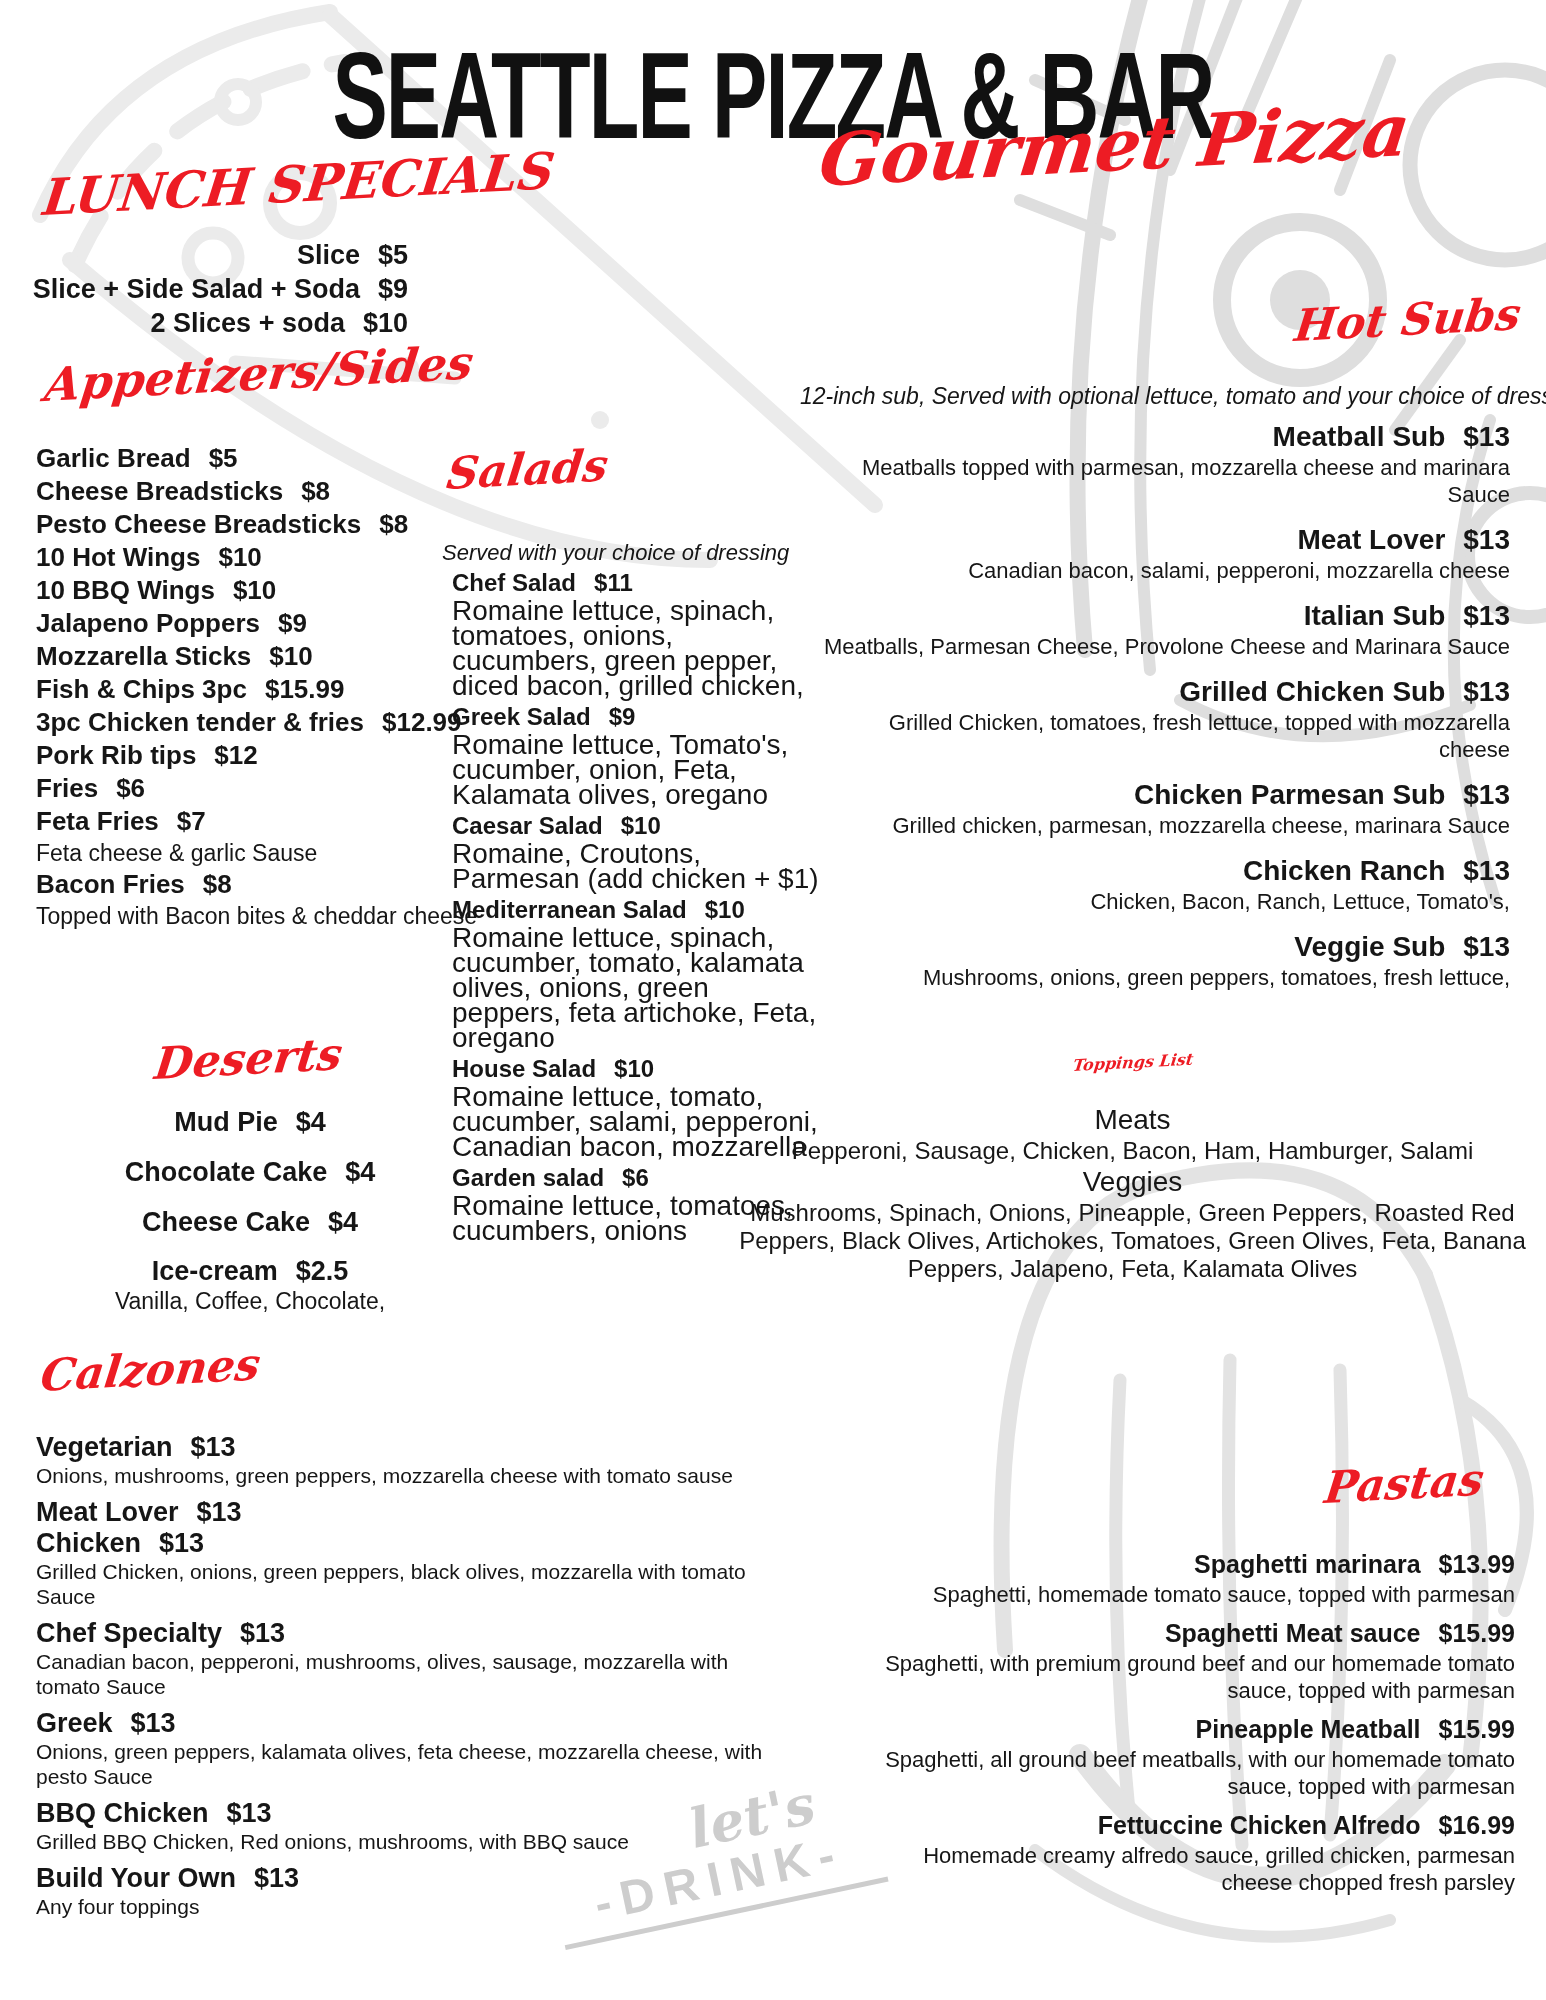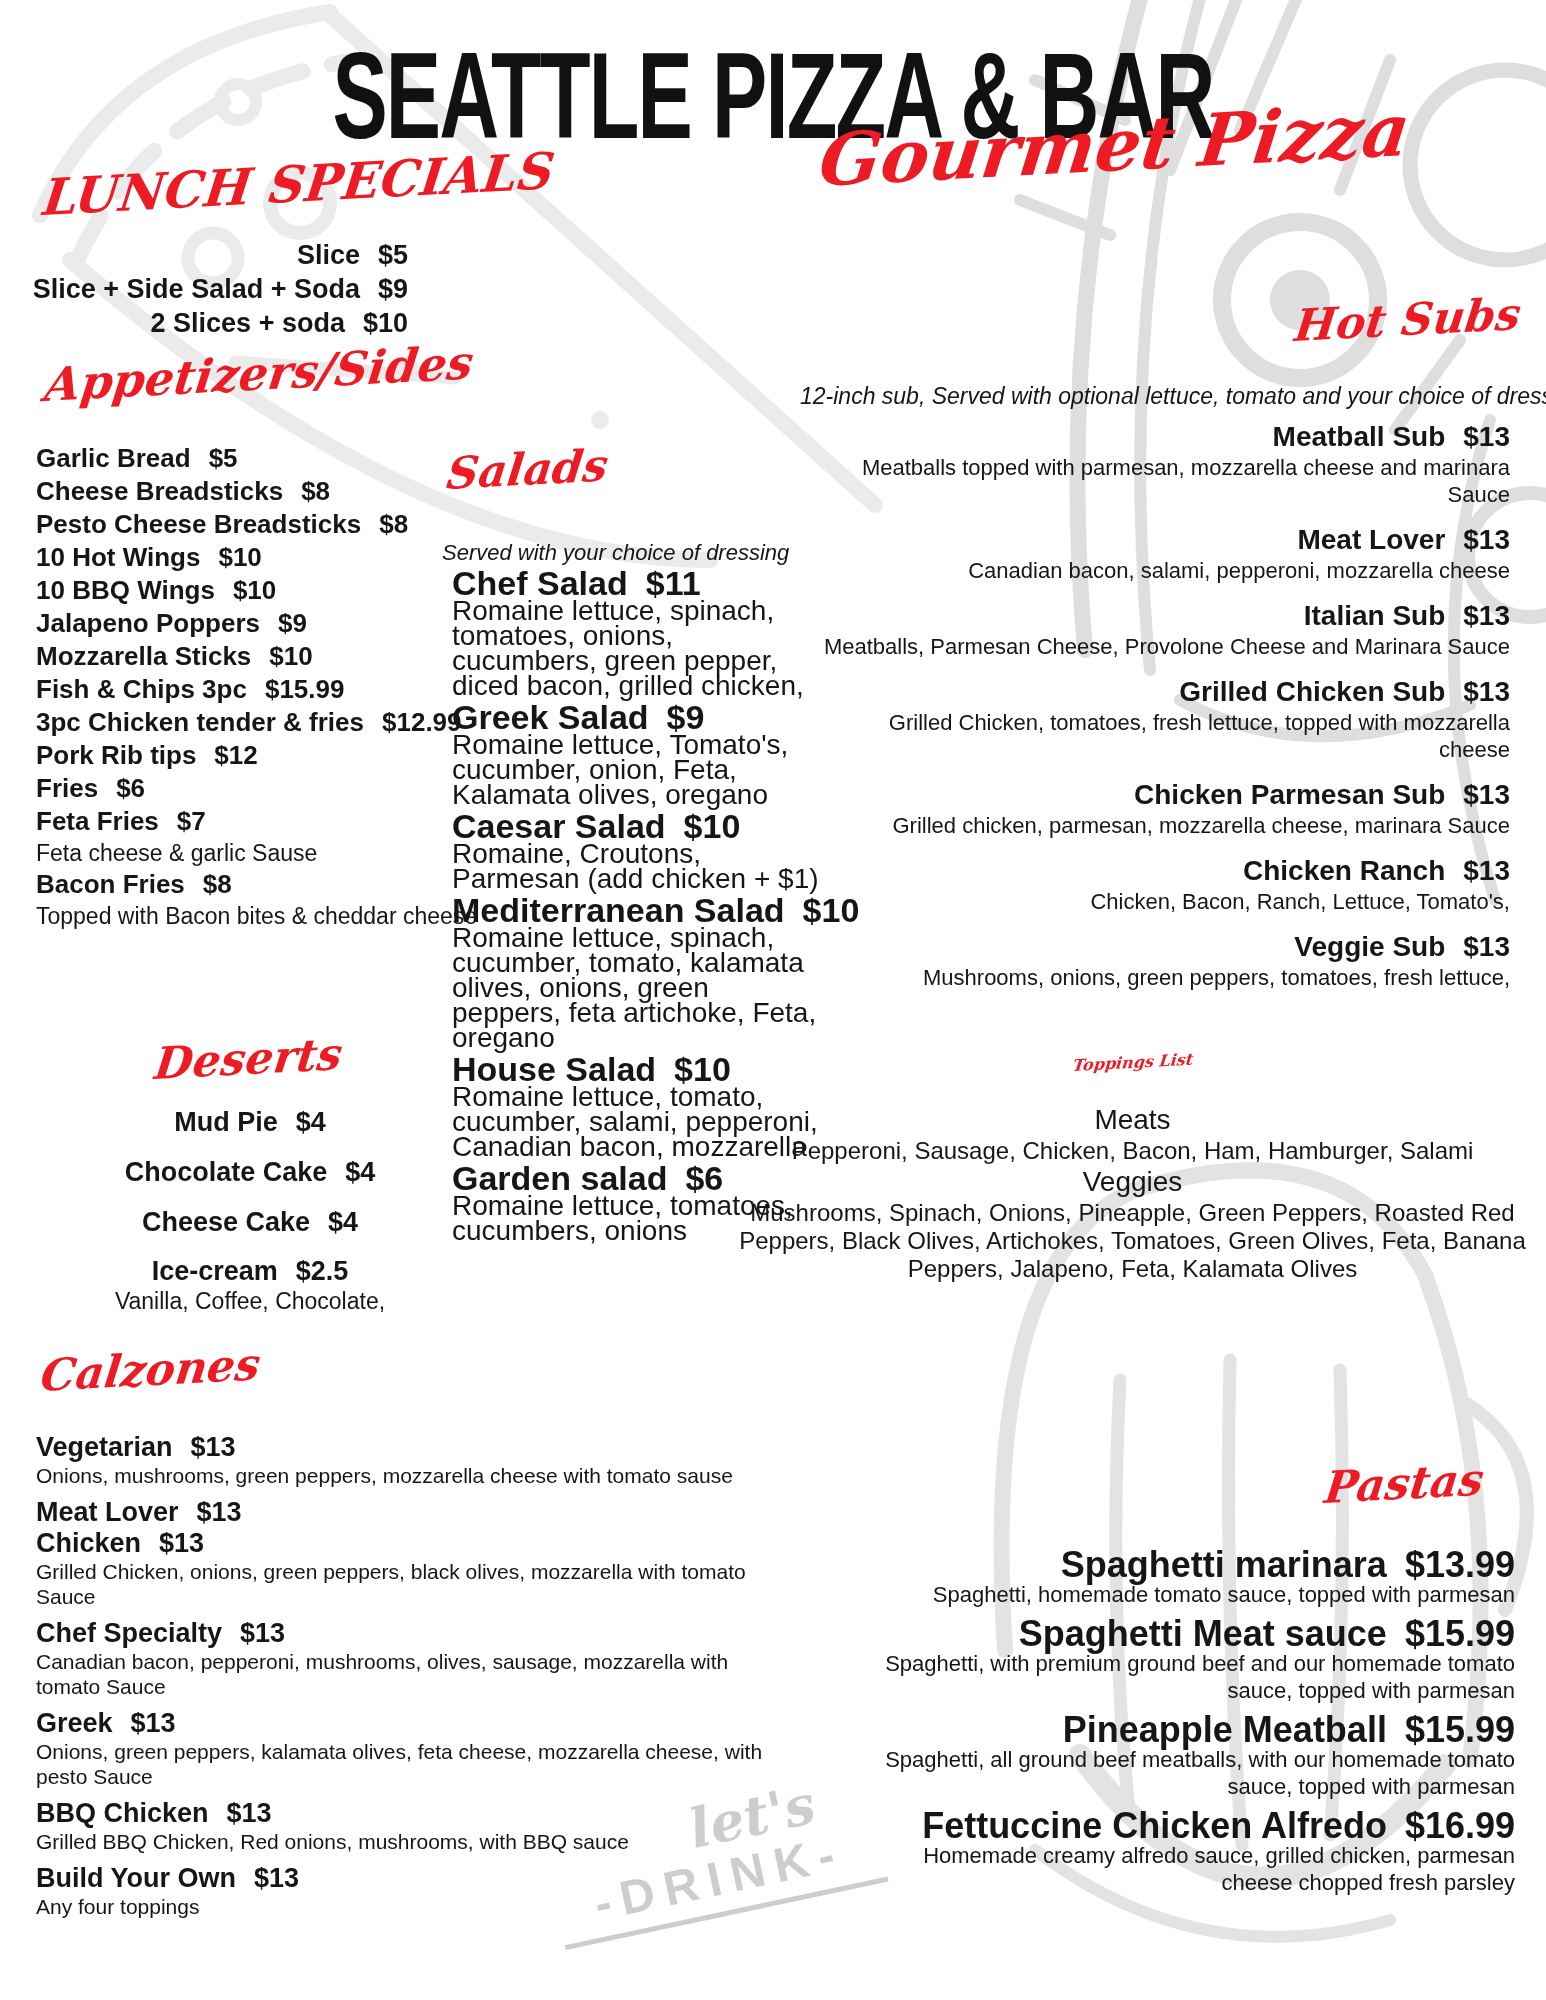--- a/index.html
+++ b/index.html
@@ -42,39 +42,39 @@
   #appetizers-items{left:36px;top:442px;font-size:26px;line-height:33px;}
   #appetizers-items .ln{white-space:nowrap;}
   #appetizers-items .ds{font-weight:400;font-size:23px;line-height:30px;white-space:nowrap;}
   
   #deserts-items{left:75px;top:1106px;width:350px;text-align:center;font-size:27px;}
   #deserts-items .it{margin-bottom:18px;line-height:32px;}
   #deserts-items .ds{font-weight:400;font-size:23px;line-height:28px;}
   
   #salads-note{left:442px;top:540px;font-size:22px;font-style:italic;white-space:nowrap;}
   #salads-items{left:452px;top:566px;width:372px;}
-  #salads-items .ln{font-size:34px;line-height:30px;margin-top:2px;white-space:nowrap;}
+  #salads-items .ln{font-size:24px;line-height:30px;margin-top:2px;white-space:nowrap;}
   #salads-items .ds{font-size:28px;line-height:25px;margin-bottom:4px;}
   
   #subs-note{left:800px;top:383px;width:738px;text-align:right;font-size:23px;font-style:italic;white-space:nowrap;}
   #subs-items{left:800px;top:420px;width:710px;text-align:right;}
   #subs-items .ln{font-size:28px;line-height:34px;white-space:nowrap;}
   #subs-items .ds{font-size:22px;line-height:27px;margin-bottom:15px;padding-left:20px;}
   
   #toppings{left:725px;top:1056px;width:815px;text-align:center;}
   #toppings .script{display:inline-block;margin-bottom:28px;}
   #toppings .lbl{font-size:28px;font-weight:400;line-height:34px;}
   #toppings .lst{font-size:24px;line-height:28px;}
   
   #calzones-items{left:36px;top:1432px;width:760px;}
   #calzones-items .ln{font-size:27px;line-height:31px;white-space:nowrap;}
   #calzones-items .ds{font-size:21px;line-height:25px;margin-bottom:9px;}
   
   #pastas-items{left:880px;top:1548px;width:635px;text-align:right;}
-  #pastas-items .ln{font-size:36px;line-height:33px;white-space:nowrap;}
+  #pastas-items .ln{font-size:25px;line-height:33px;white-space:nowrap;}
   #pastas-items .ds{font-size:22px;line-height:27px;margin-bottom:9px;}
   
   #watermark{
     left:545px;top:1800px;width:340px;text-align:center;color:#cdcdcd;
     transform:rotate(-12deg);z-index:1;
   }
   #watermark .w1{
     font-family:"DejaVu Serif", cursive;font-style:italic;font-weight:700;
     font-size:54px;margin-left:90px;line-height:50px;
   }

